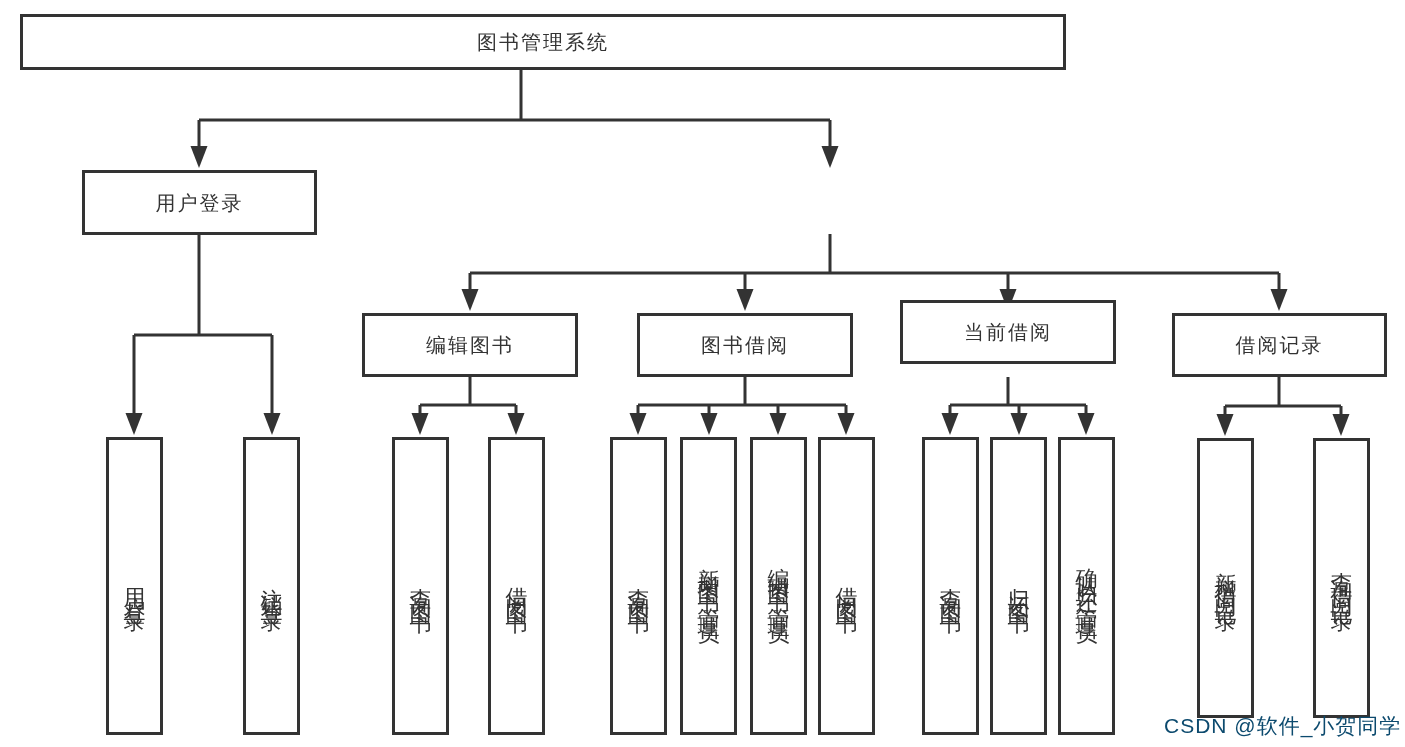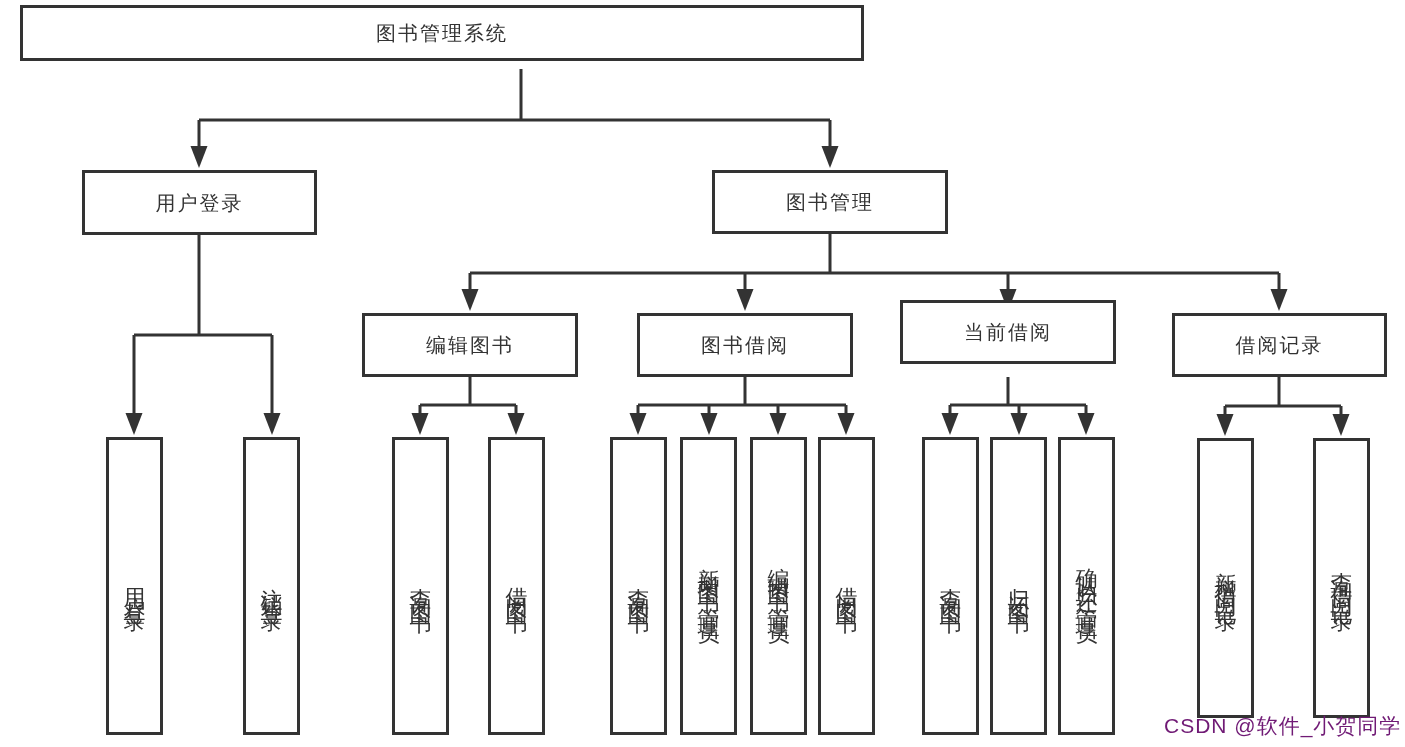--- a/index.html
+++ b/index.html
@@ -48,21 +48,21 @@
   }
   .leaf .v-label {
     writing-mode: vertical-rl;
     text-orientation: mixed;
     font-size: 22px;
     letter-spacing: 8px;
     color: #333333;
     line-height: 1;
   }
   
-  .n-root { left: 20px;   top: 5px;  width: 844px; height: 56px; justify-content: center; }
+  .n-root { left: 20px;   top: 14px;  width: 1046px; height: 56px; justify-content: center; }
   .n-l2a  { left: 82px;   top: 170px; width: 235px;  height: 65px; }
   .n-l2b  { left: 712px;  top: 170px; width: 236px;  height: 64px; }
   .n-l3a  { left: 362px;  top: 313px; width: 216px;  height: 64px; }
   .n-l3b  { left: 637px;  top: 313px; width: 216px;  height: 64px; }
   .n-l3c  { left: 900px;  top: 300px; width: 216px;  height: 64px; }
   .n-l3d  { left: 1172px; top: 313px; width: 215px;  height: 64px; }
   .lf1  { left: 106px;  top: 437px; width: 57px; height: 298px; }
   .lf2  { left: 243px;  top: 437px; width: 57px; height: 298px; }
   .lf3  { left: 392px;  top: 437px; width: 57px; height: 298px; }
   .lf4  { left: 488px;  top: 437px; width: 57px; height: 298px; }
@@ -74,21 +74,21 @@
   .lf10 { left: 990px;  top: 437px; width: 57px; height: 298px; }
   .lf11 { left: 1058px; top: 437px; width: 57px; height: 298px; }
   .lf12 { left: 1197px; top: 438px; width: 57px; height: 280px; }
   .lf13 { left: 1313px; top: 438px; width: 57px; height: 280px; }
   .watermark {
     position: absolute;
     left: 1164px;
     top: 712px;
     font-size: 21px;
     letter-spacing: 1px;
-    color: #701a75;
+    color: #0c4a6e;
     white-space: nowrap;
     text-align: right;
   }
 </style>
 </head>
 <body>
 
 <div class="stage">
 
   <svg class="connectors" viewBox="0 0 1405 747" xmlns="http://www.w3.org/2000/svg">
@@ -134,23 +134,20 @@
     </g>
   </svg>
 
   <div class="node n-root">
     <span class="h-label">图书管理系统</span>
   </div>
 
   <div class="node n-l2a">
     <span class="h-label">用户登录</span>
   </div>
-  <div class="node n-l2b">
-    <span class="h-label">图书管理</span>
-  </div>
 
   <div class="node n-l3a">
     <span class="h-label">编辑图书</span>
   </div>
   <div class="node n-l3b">
     <span class="h-label">图书借阅</span>
   </div>
   <div class="node n-l3c">
     <span class="h-label">当前借阅</span>
   </div>

